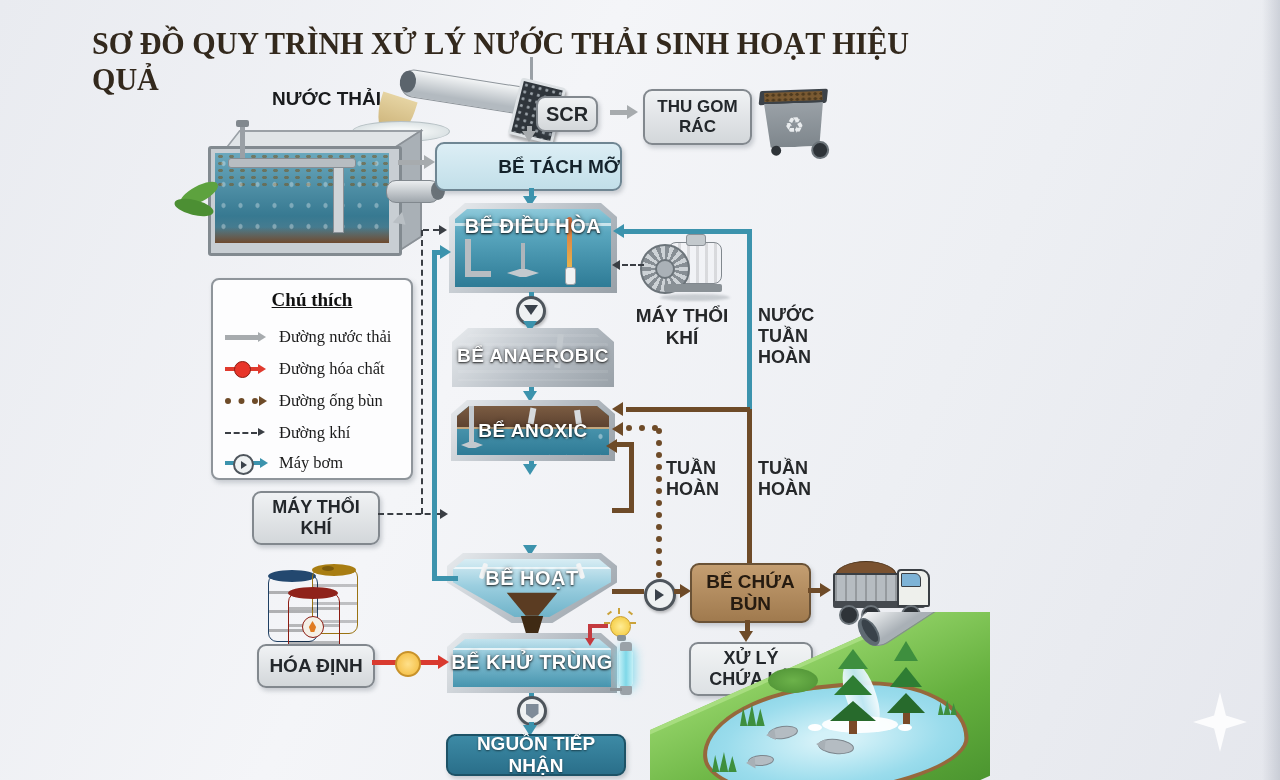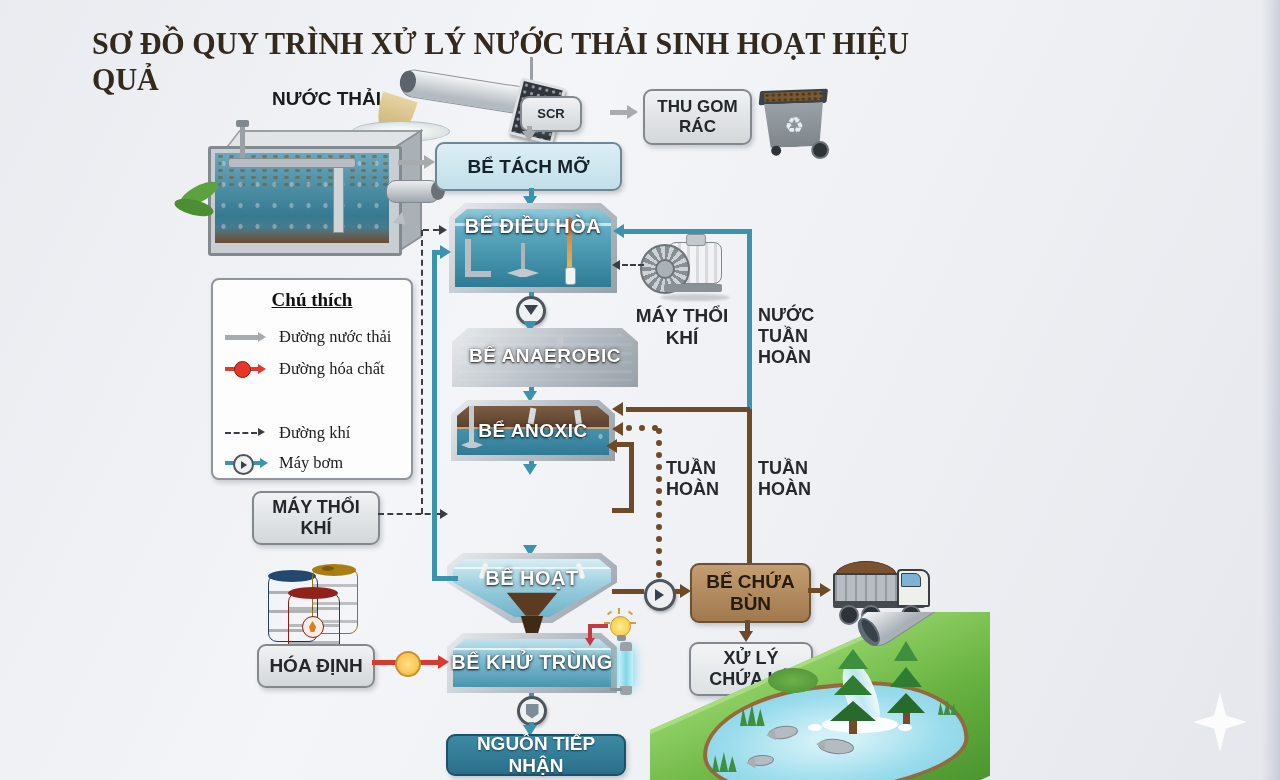--- a/index.html
+++ b/index.html
@@ -54,21 +54,21 @@
 
   <div class="abs" style="left:400px;top:78px;width:132px;height:26px;transform:rotate(9deg);background:linear-gradient(180deg,#f3f5f6,#b3bac0 80%);border-radius:13px;border:1px solid #8d949a;">
     <div style="position:absolute;left:-2px;top:1px;width:16px;height:22px;background:#5b646c;border-radius:50%;"></div>
   </div>
   <div class="abs" style="left:376px;top:96px;width:36px;height:42px;background:linear-gradient(#e5d29e,#c6aa6b);border-radius:0 0 55% 60%/0 0 90% 100%;transform:rotate(18deg);opacity:.95;"></div>
   <div class="abs" style="left:352px;top:121px;width:96px;height:19px;background:radial-gradient(#f4f7f7 25%,#ccd6d9);border-radius:50%;border:1px solid #b6c0c4;"></div>
 
   <div class="ln" style="--c:#9aa0a6;left:530px;top:57px;width:3px;height:27px;"></div>
   <div class="abs" style="left:514px;top:82px;width:40px;height:52px;transform:rotate(14deg);background:#2f353b;border:3px solid #dde1e4;border-radius:3px;background-image:radial-gradient(#9aa2a8 1.2px,transparent 1.7px);background-size:7px 7px;box-shadow:2px 3px 3px rgba(0,0,0,.3);"></div>
 
-  <div class="box graybox" style="left:520px;top:96px;width:58px;height:32px;font-size:13px;">
+  <div class="box graybox" style="left:536px;top:96px;width:58px;height:32px;font-size:20px;">
     <span>SCR</span>
   </div>
 
   <div class="ln" style="--c:#a7abae;left:610px;top:110px;width:18px;height:5px;"></div>
   <div class="ah r" style="--c:#a7abae;left:627px;top:105px;"></div>
 
   <div class="box graybox" style="left:643px;top:89px;width:105px;height:52px;font-size:17px;">
     <span style="width:88px;">THU GOM RÁC</span>
   </div>
 
@@ -102,21 +102,21 @@
     <div style="position:absolute;left:198px;top:56px;width:52px;height:21px;background:linear-gradient(#ebeef0,#9fa6ac);border:1px solid #81888e;border-radius:10px;"></div>
     <div style="position:absolute;left:243px;top:57px;width:14px;height:19px;background:#6a7278;border-radius:50%;"></div>
     <div style="position:absolute;left:-10px;top:62px;width:42px;height:16px;background:#5da23e;border-radius:50%;transform:rotate(-28deg);"></div>
     <div style="position:absolute;left:-14px;top:76px;width:40px;height:15px;background:#4c8f33;border-radius:50%;transform:rotate(14deg);"></div>
   </div>
 
   <div class="ln" style="--c:#a7abae;left:398px;top:160px;width:28px;height:5px;"></div>
   <div class="ah r" style="--c:#a7abae;left:424px;top:155px;"></div>
   <div class="ah r" style="--c:#b9bfc4;left:396px;top:214px;transform:rotate(42deg);"></div>
 
-  <div class="box" style="left:435px;top:142px;width:183px;height:45px;background:linear-gradient(#dceef5,#c2dfe9);border:2px solid #6f8693;font-size:19px;color:#14222b;">
+  <div class="box" style="left:435px;top:142px;width:183px;height:45px;background:linear-gradient(#dceef5,#c2dfe9);border:2px solid #6f8693;font-size:19px;color:#14222b;justify-content:flex-end;">
     <span>BỂ TÁCH MỠ</span>
   </div>
 
   <div class="ln" style="--c:#3c93ad;left:529px;top:188px;width:5px;height:9px;"></div>
   <div class="ah d" style="--c:#3c93ad;left:523px;top:196px;"></div>
 
   <div class="tank" style="left:449px;top:203px;width:168px;height:90px;">
     <div class="water bubbles" style="background:linear-gradient(#8ec9da 0%,#5aa7bf 30%,#2e7b96 100%);">
       <div style="position:absolute;left:0;top:14px;width:100%;height:3px;background:rgba(255,255,255,.65);"></div>
       <div style="position:absolute;left:66px;top:34px;width:4px;height:30px;background:#aeb5bb;"></div>
@@ -128,21 +128,21 @@
     </div>
     <div class="tlabel" style="top:12px;font-size:20px;">BỂ ĐIỀU HÒA</div>
   </div>
 
   <div class="ln" style="--c:#3c93ad;left:529px;top:292px;width:5px;height:6px;"></div>
   <div class="circ" style="left:516px;top:296px;width:24px;height:24px;">
       <div class="tri-d" style="margin-top:5px;border-width:7px;border-top-width:10px;"></div>
     </div>
   <div class="ah d" style="--c:#3c93ad;left:523px;top:321px;"></div>
 
-  <div class="tank" style="left:452px;top:328px;width:186px;height:59px;">
+  <div class="tank" style="left:452px;top:328px;width:162px;height:59px;">
     <div class="water" style="background:linear-gradient(180deg,#8a6a4c 0%,#6b4c34 45%,#4c3523 100%);background-image:repeating-linear-gradient(180deg,rgba(255,255,255,.08) 0 3px,transparent 3px 9px);">
       <div style="position:absolute;left:98px;top:0px;width:6px;height:34px;background:#c3c9ce;transform:rotate(6deg);"></div>
     </div>
     <div class="tlabel" style="top:17px;font-size:19px;">BỂ ANAEROBIC</div>
   </div>
 
   <div class="ln" style="--c:#3c93ad;left:529px;top:387px;width:5px;height:5px;"></div>
   <div class="ah d" style="--c:#3c93ad;left:523px;top:391px;"></div>
 
   <div class="tank" style="left:451px;top:400px;width:164px;height:61px;">
@@ -224,20 +224,27 @@
         <span class="ah smr" style="--c:#e03a2e;left:33px;top:3px;"></span>
       </span>
         <span class="legend-lab">Đường hóa chất</span>
     </div>
     <div class="legend-row" style="left:12px;top:44px;">
       <span class="abs" style="position:relative;width:46px;height:14px;">
         <span class="ln" style="--c:#a7abae;left:0;top:5px;width:34px;height:5px;"></span>
         <span class="ah smr" style="--c:#a7abae;left:33px;top:2px;"></span>
       </span>
         <span class="legend-lab">Đường nước thải</span>
+    </div>
+    <div class="legend-row" style="left:12px;top:108px;">
+      <span class="abs" style="position:relative;width:46px;height:14px;">
+        <span class="dot-h" style="--c:#6e4b28;left:0;top:4px;width:33px;"></span>
+        <span class="ah smr" style="--c:#6e4b28;left:34px;top:2px;"></span>
+      </span>
+        <span class="legend-lab">Đường ống bùn</span>
     </div>
     <div class="legend-row" style="left:12px;top:140px;">
       <span class="abs" style="position:relative;width:46px;height:12px;">
         <span class="dsh-h" style="--c:#3a3e44;left:0;top:5px;width:32px;"></span>
         <span class="ah smr" style="--c:#3a3e44;left:33px;top:1px;border-width:4px 0 4px 7px;"></span>
       </span>
         <span class="legend-lab">Đường khí</span>
     </div>
     <div class="legend-row" style="left:12px;top:170px;">
       <span class="abs" style="position:relative;width:46px;height:18px;">

